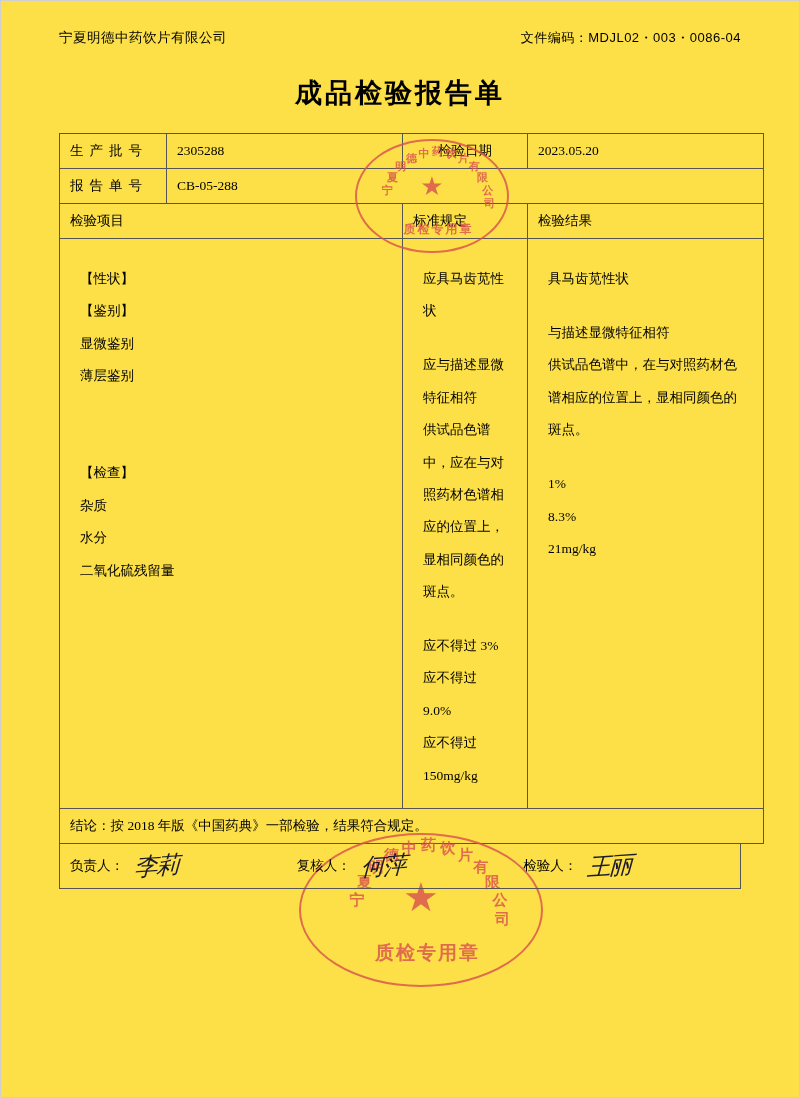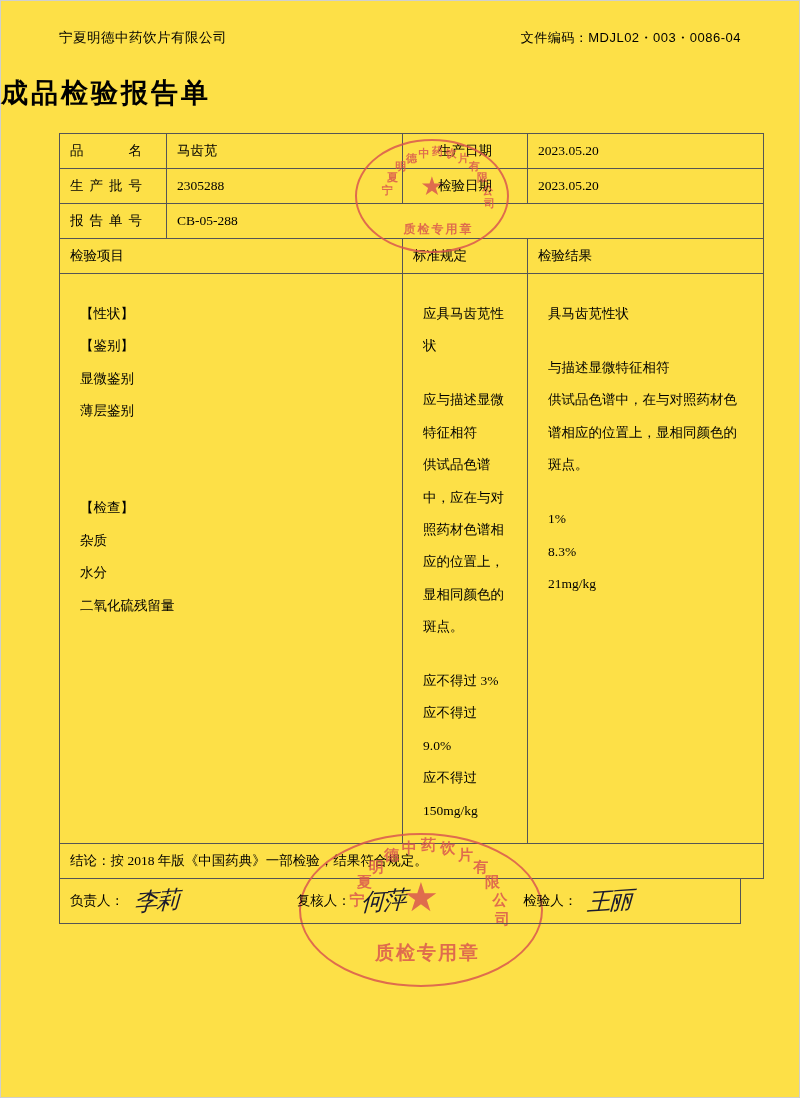--- a/index.html
+++ b/index.html
@@ -32,20 +32,21 @@
     letter-spacing: 0.5px;
   }
   .company-name {
     font-family: "Liberation Serif", "DejaVu Serif", serif;
   }
   .doc-code {
     font-family: Liberation Sans, sans-serif;
     font-size: 13px;
   }
   .title {
+    text-align: center;
     font-size: 27px;
     font-weight: bold;
     letter-spacing: 3px;
     margin-top: 28px;
     margin-bottom: 22px;
     font-family: "Liberation Serif", "DejaVu Serif", serif;
   }
   .table-wrap {
     margin: 0 58px;
     position: relative;
@@ -211,26 +212,20 @@
         <span style="transform: rotate(60deg) translate(0,-52px) rotate(-60deg);">限</span>
         <span style="transform: rotate(75deg) translate(0,-52px) rotate(-75deg);">公</span>
         <span style="transform: rotate(90deg) translate(0,-52px) rotate(-90deg);">司</span>
       </div>
       <div class="star">★</div>
       <div class="bottom-text">质检专用章</div>
     </div>
 
     <table class="main">
       <tbody>
-          <tr>
-        <td class="lbl"><span class="spread">品　　名</span></td>
-        <td class="val-mid">马齿苋</td>
-        <td class="lbl2">生产日期</td>
-        <td class="val-right">2023.05.20</td>
-      </tr>
       <tr>
         <td class="lbl"><span class="spread">生产批号</span></td>
         <td class="val-mid">2305288</td>
         <td class="lbl2">检验日期</td>
         <td class="val-right">2023.05.20</td>
       </tr>
       <tr>
         <td class="lbl"><span class="spread">报告单号</span></td>
         <td colspan="3">CB-05-288</td>
       </tr>

